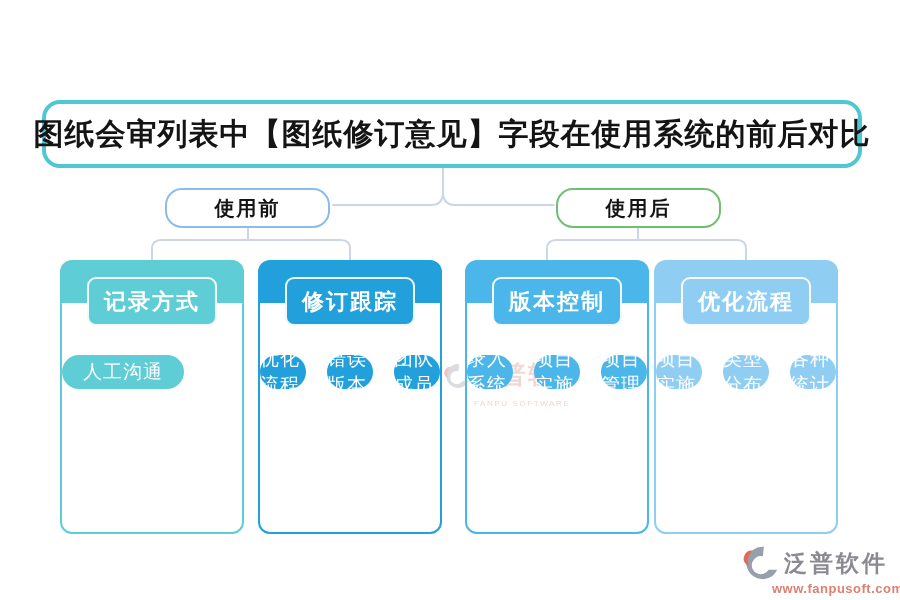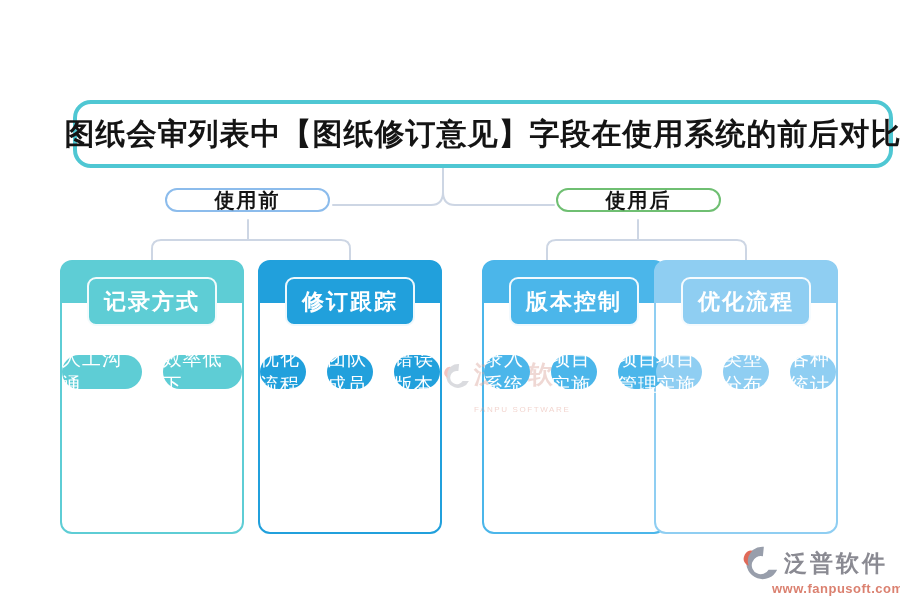--- a/index.html
+++ b/index.html
@@ -10,29 +10,28 @@
   }
   
   #connectors{position:absolute;left:0;top:0;z-index:0;}
 
   
   .title-box{
     position:absolute;left:42px;top:100px;width:820px;height:68px;
     box-sizing:border-box;border:4px solid #4FC7D3;border-radius:18px;
     background:#fff;display:flex;align-items:center;justify-content:center;
     z-index:2;
-    margin-left:31px;
   }
   .title-box span{
     font-size:30px;font-weight:bold;color:#141414;letter-spacing:1px;white-space:nowrap;
   }
 
   
   .branch-pill{
-    position:absolute;top:188px;height:24px;width:165px;box-sizing:border-box;
+    position:absolute;top:188px;height:40px;width:165px;box-sizing:border-box;
     border:2px solid var(--bc,#8CBCEC);border-radius:17px;background:#fff;
     display:flex;align-items:center;justify-content:center;
     font-size:20px;font-weight:bold;color:#141414;letter-spacing:2px;z-index:2;
   }
   #branch-before{left:165px;}
   #branch-after{left:556px;}
 
   
   .card{
     position:absolute;top:260px;width:184px;height:274px;box-sizing:border-box;
@@ -59,21 +58,21 @@
     display:flex;align-items:center;justify-content:center;
   }
 
   
   .watermark{
     position:absolute;left:443px;top:361px;z-index:1;display:flex;align-items:flex-start;gap:3px;
     opacity:.42;pointer-events:none;
   }
   .watermark .wm-text{display:flex;flex-direction:column;align-items:flex-start;}
   .watermark .wm-brand{font-size:25px;font-weight:bold;color:#dba49a;letter-spacing:2px;line-height:26px;}
-  .watermark .wm-sub{font-size:8px;color:#e09a8c;letter-spacing:1.6px;margin-top:18px;}
+  .watermark .wm-sub{font-size:8px;color:#e09a8c;letter-spacing:1.6px;margin-top:12px;}
 
   
   .logo{position:absolute;left:742px;top:544px;z-index:3;}
   .logo .logo-row{display:flex;align-items:center;gap:4px;}
   .logo .logo-brand{font-size:23px;font-weight:bold;color:#8A8A92;letter-spacing:3px;}
   .logo .logo-url{font-size:13px;font-weight:bold;color:#DB8170;margin:-1px 0 0 30px;letter-spacing:.5px;}
 </style>
 </head>
 <body>
 
@@ -98,35 +97,34 @@
 </div>
 <div class="branch-pill" id="branch-after" style="--bc: #6FBF72;">
   <span>使用后</span>
 </div>
 
 <div class="card" style="left: 60px; --ac: #5ECDD5;">
   <div class="band"></div>
   <div class="header-box">记录方式</div>
   <div class="items">
     <div class="item">人工沟通</div>
-    <div class="item">效率低下</div>
   </div>
 </div>
 
 <div class="card" style="left: 258px; padding-left: 17px; --ac: #21A0DC;">
   <div class="band"></div>
   <div class="header-box">修订跟踪</div>
   <div class="items">
     <div class="item">优化流程</div>
+    <div class="item">错误版本</div>
     <div class="item">团队成员</div>
-    <div class="item">错误版本</div>
   </div>
 </div>
 
-<div class="card" style="left: 482px; --ac: #4BB6EA;">
+<div class="card" style="left: 465px; --ac: #4BB6EA;">
   <div class="band"></div>
   <div class="header-box">版本控制</div>
   <div class="items">
     <div class="item">录入系统</div>
     <div class="item">项目实施</div>
     <div class="item">项目管理</div>
   </div>
 </div>
 
 <div class="card" style="left: 654px; --ac: #8FCEF2;">

